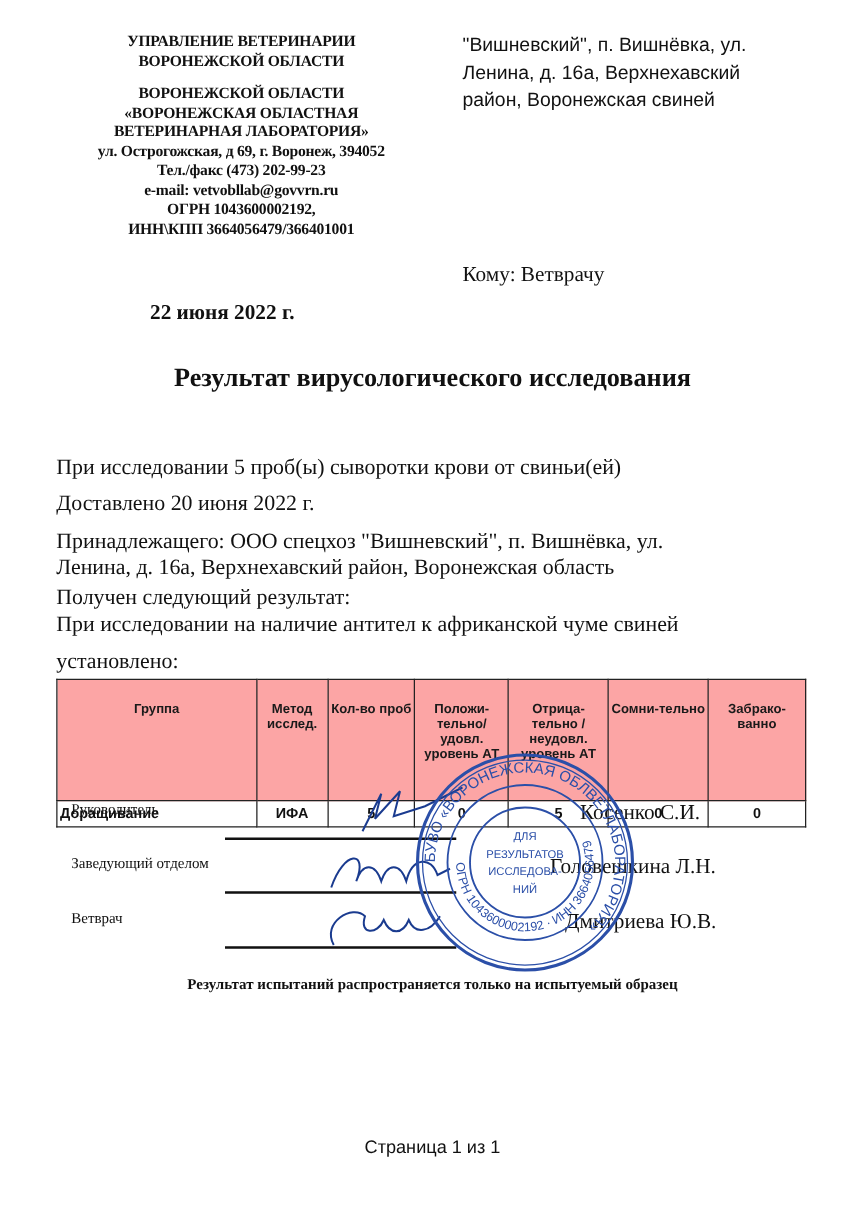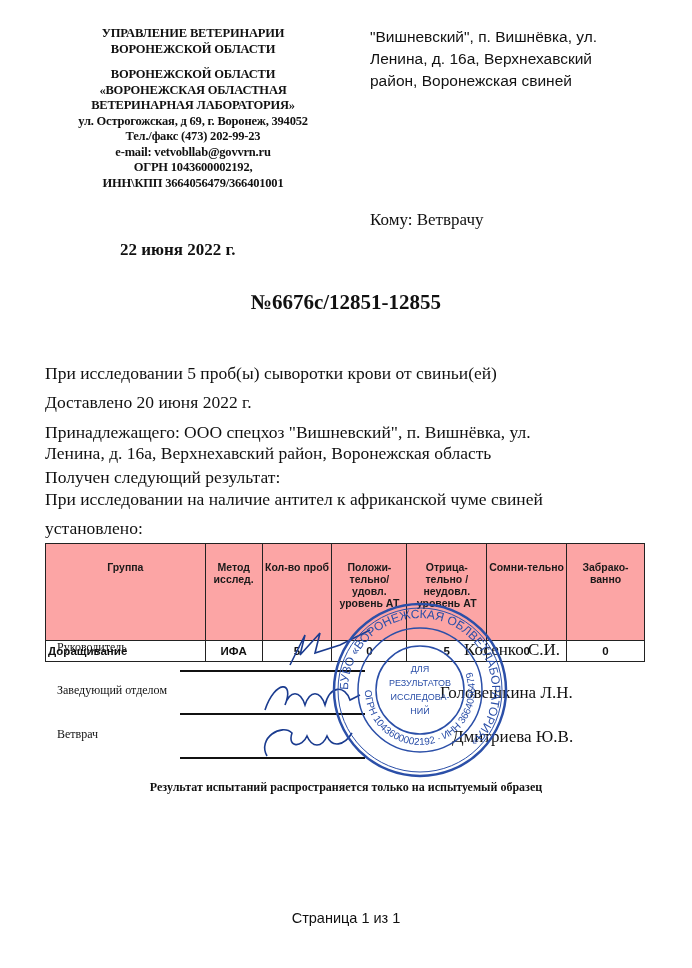--- a/index.html
+++ b/index.html
@@ -55,21 +55,21 @@
 
 <div class="abs addr sans">
   <div>"Вишневский", п. Вишнёвка, ул.</div>
   <div>Ленина, д. 16а, Верхнехавский</div>
   <div>район, Воронежская свиней</div>
 </div>
 
 <div class="abs to serif">Кому: Ветврачу</div>
 
 <div class="abs title serif">
-  <div>№6676с/12851-12855</div>
+  <div>Результат вирусологического исследования</div>
 </div>
 
 <div class="abs body-line serif" style="top:362px">При исследовании 5 проб(ы) сыворотки крови от свиньи(ей)</div>
 <div class="abs body-line serif" style="top:391px">Доставлено 20 июня 2022 г.</div>
 <div class="abs body-line serif" style="top:421px">Принадлежащего: ООО спецхоз "Вишневский", п. Вишнёвка, ул.</div>
 <div class="abs body-line serif" style="top:442px">Ленина, д. 16а, Верхнехавский район, Воронежская область</div>
 <div class="abs body-line serif" style="top:466px">Получен следующий результат:</div>
 <div class="abs body-line serif" style="top:488px">При исследовании на наличие антител к африканской чуме свиней</div>
 <div class="abs body-line serif" style="top:517px">установлено:</div>
 

